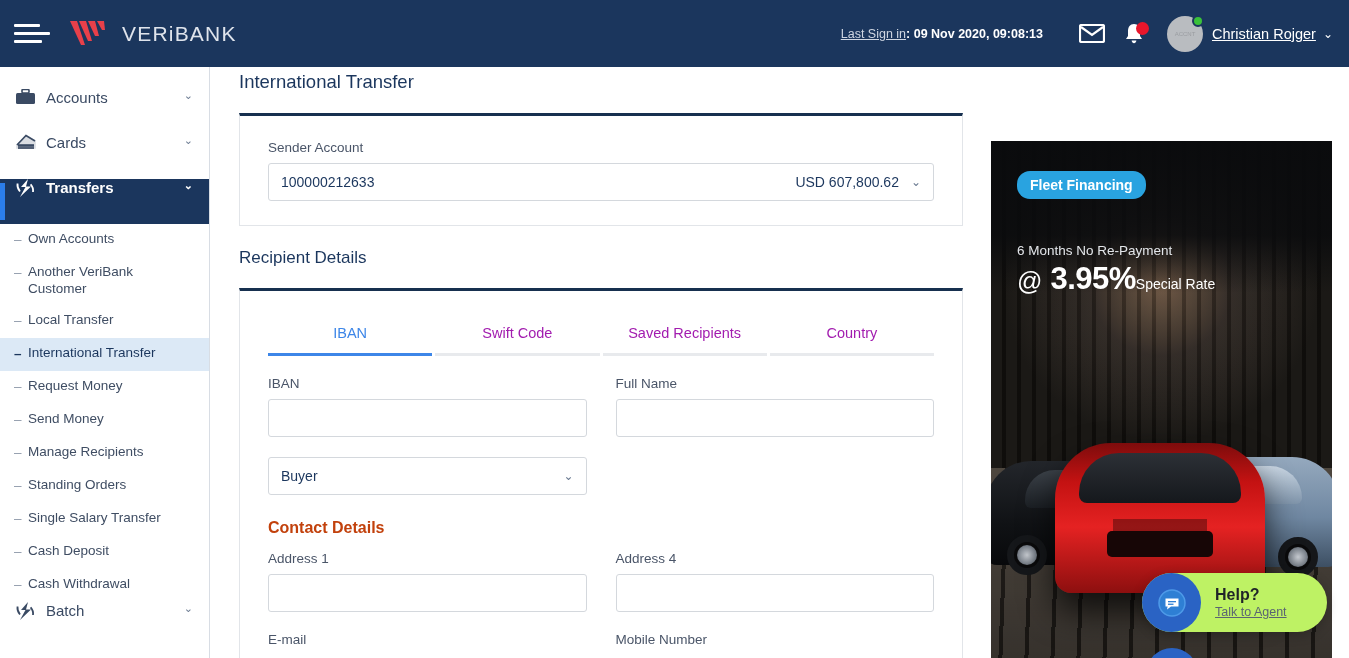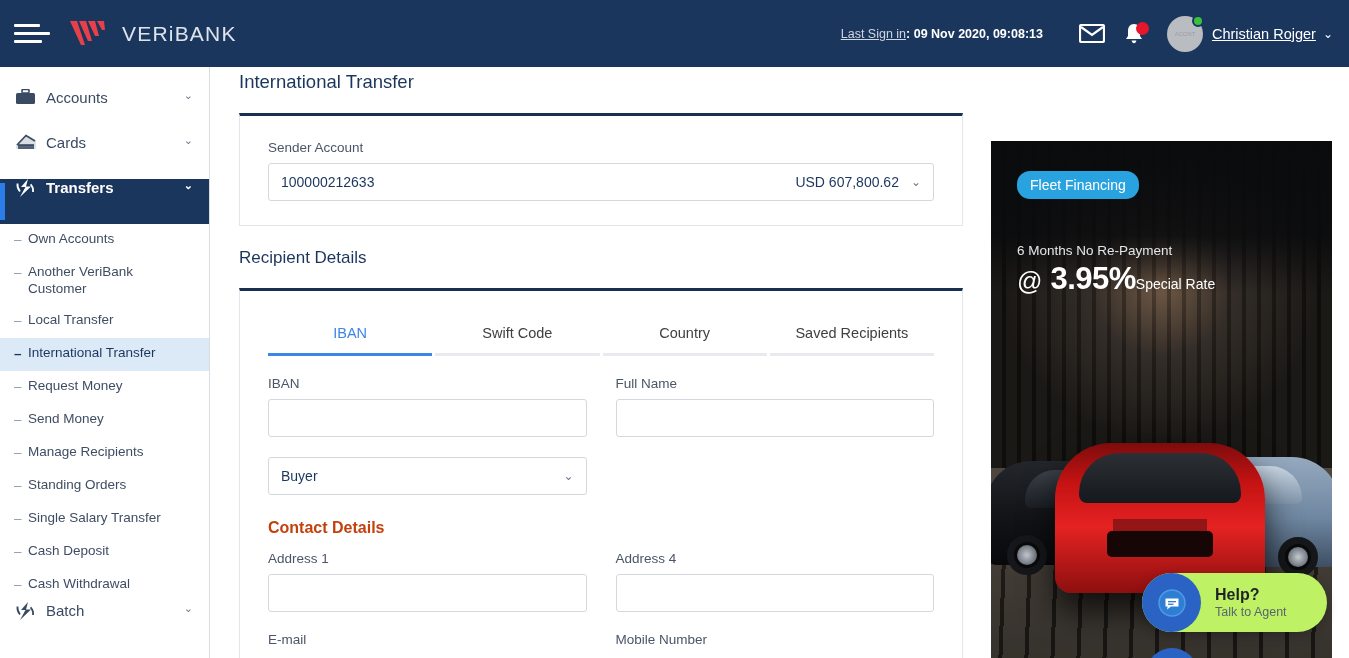--- a/index.html
+++ b/index.html
@@ -131,21 +131,21 @@
     padding: 0 12px; font-size: 14px; color: #1b365d;
   }
   .select-box .sv-left { flex: 1; }
   .select-box .sv-right { color: #1b365d; }
   .select-box .chev { color: #6a7a91; font-size: 12px; margin-left: 12px; }
 
   
   .tabs { display: flex; position: relative; }
   .tab {
     flex: 1; text-align: center; font-size: 14.5px;
-    padding: 10px 0 12px 0; color: #404040; cursor: pointer;
+    padding: 10px 0 12px 0; color: #a21caf; cursor: pointer;
     border-bottom: 3px solid #e8eaed;
     margin-right: 3px;
   }
   .tab:last-child { margin-right: 0; }
   .tab.active { color: #3d86e8; border-bottom-color: #3d86e8; }
 
   .grid2 { display: flex; gap: 29px; margin-top: 20px; }
   .col { width: 319px; }
   .col-wide { width: 319px; }
 
@@ -177,21 +177,21 @@
         rgba(20,18,16,0.55) 22px, rgba(20,18,16,0.55) 26px),
       linear-gradient(180deg, #3a332c 0%, #1b1815 100%);
   }
   .ad-top-fade {
     position: absolute; left: 0; right: 0; top: 0; height: 152px;
     background: linear-gradient(180deg, rgba(10,11,13,0.97) 0%, rgba(10,11,13,0.86) 62%, rgba(10,11,13,0) 100%);
   }
   .ad-badge {
     position: absolute; top: 30px; left: 26px;
     background: #29a3e0; color: #ffffff;
-    font-size: 14px; font-weight: normal;
+    font-size: 14px; font-weight: bold;
     padding: 6px 13px; border-radius: 13px;
   }
   .ad-h1 {
     position: absolute; top: 74px; left: 26px;
     color: #ffffff; font-size: 22.5px; font-weight: bold; white-space: nowrap;
   }
   .ad-h2 {
     position: absolute; top: 102px; left: 26px;
     color: #e3e6ea; font-size: 13.5px;
   }
@@ -264,21 +264,21 @@
     box-shadow: 0 3px 12px rgba(0,0,0,0.22);
     z-index: 60; cursor: pointer;
   }
   .help-circle {
     width: 59px; height: 59px; border-radius: 50%;
     background: #2a63c4; display: flex; align-items: center; justify-content: center;
     flex: none;
   }
   .help-txt { padding-left: 14px; }
   .help-t1 { font-size: 16px; font-weight: bold; color: #1f2328; }
-  .help-t2 { font-size: 12.5px; color: #5a6472; margin-top: 1px; }
+  .help-t2 { font-size: 12.5px; color: #5a6472; margin-top: 1px; text-decoration: underline; }
   .help-second {
     position: absolute; left: 1146px; top: 648px;
     width: 52px; height: 52px; border-radius: 50%;
     background: #2a63c4; z-index: 55;
   }
 </style>
 </head>
 <body>
 
 <div class="header">
@@ -453,22 +453,22 @@
   </div>
 
   <div class="sub-head">Recipient Details</div>
 
   <div class="panel">
     <div class="panel-inner">
 
       <div class="tabs">
         <div class="tab active">IBAN</div>
         <div class="tab">Swift Code</div>
+        <div class="tab">Saved Recipients</div>
         <div class="tab">Country</div>
-        <div class="tab">Saved Recipients</div>
       </div>
 
       <div class="grid2">
         <div class="col">
           <div class="field-label">IBAN</div>
           <div class="input-box"></div>
         </div>
         <div class="col-wide">
           <div class="field-label">Full Name</div>
           <div class="input-box"></div>

